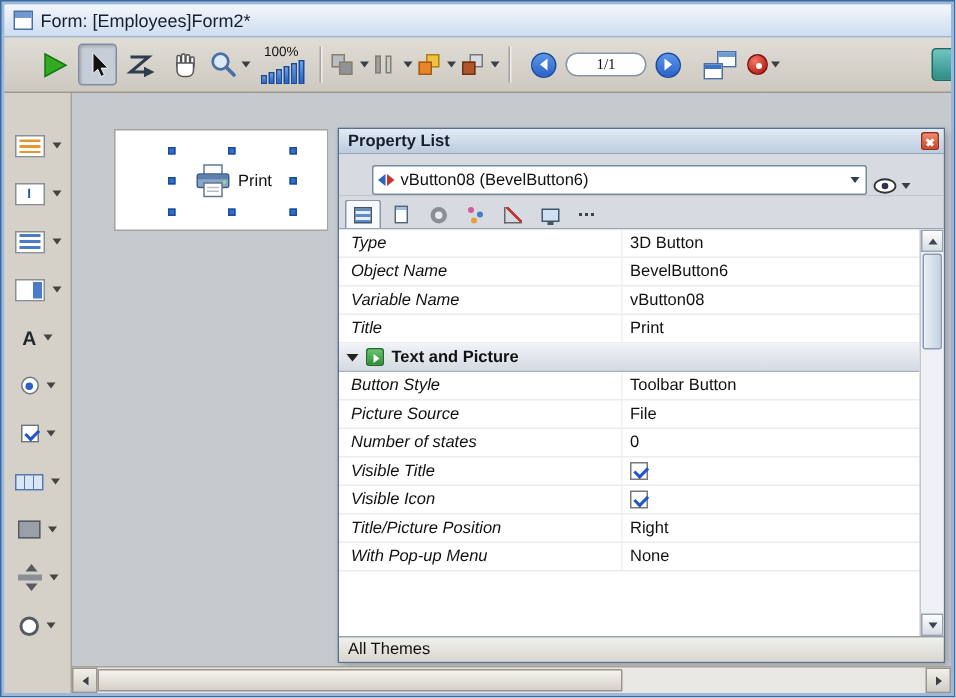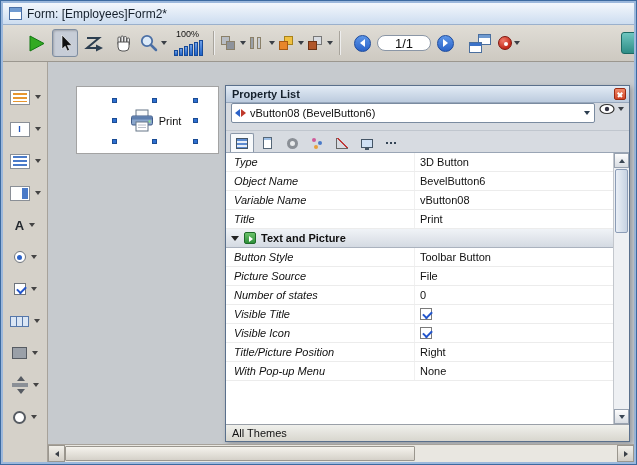--- a/index.html
+++ b/index.html
@@ -31,21 +31,21 @@
   .bars i:nth-child(4){height:12px}.bars i:nth-child(5){height:14px}.bars i:nth-child(6){height:16px}
   .mini { position:relative; width:18px; height:16px; }
   .mini .b1,.mini .b2 { position:absolute; width:9px; height:9px; border:1px solid #8a8069; }
   .align-ic .b1 { left:1px; top:1px; background:#b8bdc4; } .align-ic .b2 { left:6px; top:6px; background:#8e939b; }
   .dist-ic .b1 { left:1px; top:2px; width:4px; height:12px; background:#9aa0a8; } .dist-ic .b2 { left:8px; top:2px; width:4px; height:12px; background:#c6cbd2; }
   .color-ic .b1 { left:6px; top:1px; background:#f0c040; border-color:#a8821a; } .color-ic .b2 { left:1px; top:6px; background:#e8862a; border-color:#a65a14; }
   .style-ic .b1 { left:6px; top:1px; background:#d8dce2; border-color:#777; } .style-ic .b2 { left:1px; top:6px; background:#b0562a; border-color:#6e3214; }
   .navbtn { width:17px; height:17px; border-radius:50%; background:linear-gradient(#5c95e8,#2a63c8); border:1px solid #1c4a9c; display:flex; align-items:center; justify-content:center; }
   .navbtn .tl { width:0; height:0; border-top:4px solid transparent; border-bottom:4px solid transparent; border-right:5px solid #fff; }
   .navbtn .tr { width:0; height:0; border-top:4px solid transparent; border-bottom:4px solid transparent; border-left:5px solid #fff; }
-  .pagefield { width:54px; height:16px; background:#fff; border:1px solid #8a96a6; border-radius:8px; display:flex; align-items:center; justify-content:center; font-size:13px; margin:0 3px; }
+  .pagefield { width:54px; height:16px; background:#fff; border:1px solid #8a96a6; border-radius:8px; display:flex; align-items:center; justify-content:center; font-size:10px; margin:0 3px;font-family:Liberation Serif, serif; }
   .winic { position:relative; width:22px; height:19px; }
   .winic .w { position:absolute; width:13px; height:11px; background:#fff; border:1px solid #4a6f9f; }
   .winic .w::before { content:""; position:absolute; left:0; top:0; right:0; height:3px; background:#6f9ad0; }
   .winic .w.front { left:0; bottom:0; } .winic .w.front::before { background:#3c72c8; } .winic .w.back { right:0; top:0; }
   .gear-red { width:14px; height:14px; border-radius:50%; background:radial-gradient(circle at 35% 30%,#f07a6a,#c32a1a 70%); border:1px solid #7e150d; position:relative; }
   .gear-red::after { content:""; position:absolute; left:5px; top:5px; width:4px; height:4px; border-radius:50%; background:#fff; }
   .clipped { position:absolute; right:-7px; top:7px; width:20px; height:22px; background:linear-gradient(#6ec6c0,#2e8d86); border:1px solid #1c6a64; border-radius:3px; }
 
   
   .main { flex:1; position:relative; background:#c6cace; }
@@ -82,21 +82,21 @@
   .h-w{left:-3px;top:50%;margin-top:-3px}.h-e{right:-3px;top:50%;margin-top:-3px}
   .h-sw{left:-3px;bottom:-3px}.h-s{left:50%;margin-left:-3px;bottom:-3px}.h-se{right:-3px;bottom:-3px}
 
   
   .plist { position:absolute; left:177px; top:23px; width:405px; height:357px; background:#fff; border:1px solid #5a708c; display:flex; flex-direction:column; box-shadow:2px 2px 5px rgba(0,0,0,.25); }
   .pl-header { flex:0 0 17px; background:linear-gradient(#e2ebf5,#bccbde); border-bottom:1px solid #97a7bc; display:flex; align-items:center; padding:0 3px 0 6px; }
   .pl-title { font-weight:bold; font-size:11px; color:#15202c; flex:1; }
   .pl-close { width:12px; height:12px; background:linear-gradient(#f08a6a,#d04428); border:1px solid #9a2a12; border-radius:2px; position:relative; }
   .pl-close::before,.pl-close::after { content:""; position:absolute; left:2px; top:4.5px; width:6px; height:1.5px; background:#fff; }
   .pl-close::before{transform:rotate(45deg)} .pl-close::after{transform:rotate(-45deg)}
-  .pl-selrow { flex:0 0 28px; background:#d7dbe1; display:flex; align-items:flex-start; padding:0 5px; gap:4px; border-bottom:1px solid #c0c6ce; }
+  .pl-selrow { flex:0 0 28px; background:#d7dbe1; display:flex; align-items:flex-end; padding:0 22px; gap:4px; border-bottom:1px solid #c0c6ce; }
   .obj-select { flex:1; height:20px; background:#fff; border:1px solid #7a8ba0; border-radius:2px; display:flex; align-items:center; padding:0 2px 0 3px; gap:4px; }
   .objsel-ic { display:flex; gap:1px; align-items:center; }
   .objsel-ic .la { width:0;height:0;border-top:4px solid transparent;border-bottom:4px solid transparent;border-right:5px solid #2b62c8; }
   .objsel-ic .ra { width:0;height:0;border-top:4px solid transparent;border-bottom:4px solid transparent;border-left:5px solid #c0392b; }
   .obj-select .txt { flex:1; font-size:11px; }
   .obj-select .drop { border-top-color:#2c3e50; margin-right:2px; }
   .eye-btn { display:flex; align-items:center; gap:1px; }
   .pl-tabs { flex:0 0 22px; background:#d7dbe1; border-bottom:1px solid #9aa5b5; display:flex; align-items:flex-end; padding:2px 4px 0 4px; gap:1px; }
   .ptab { width:24px; height:19px; display:flex; align-items:center; justify-content:center; border:1px solid transparent; border-bottom:none; border-radius:2px 2px 0 0; }
   .ptab.selected { background:#f7f9fb; border-color:#8a97a8; }

